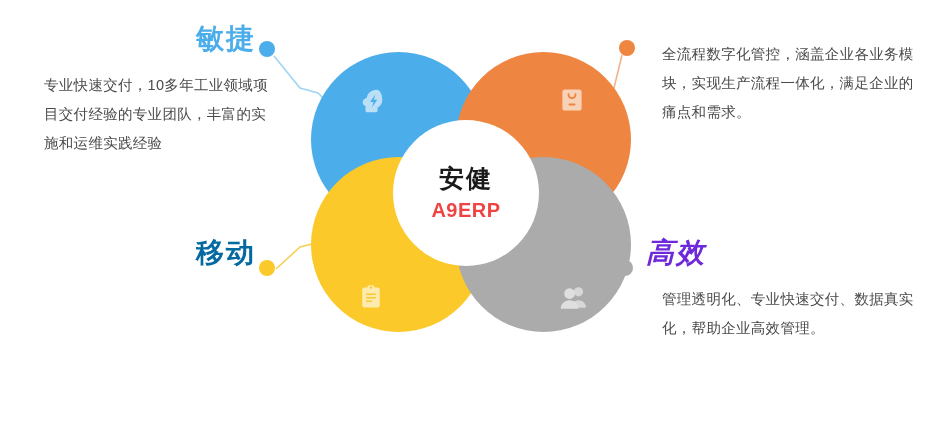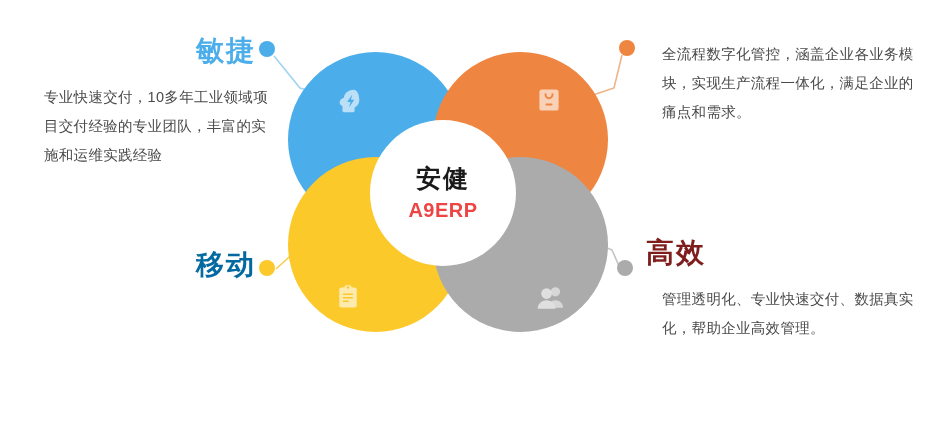--- a/index.html
+++ b/index.html
@@ -8,21 +8,21 @@
     background:#ffffff;
     font-family:"Liberation Sans","DejaVu Sans",sans-serif;
     position:relative;overflow:hidden;
   }
   #stage{position:absolute;left:0;top:0;width:947px;height:421px;}
 
   
   #connectors{position:absolute;left:0;top:0;width:947px;height:421px;pointer-events:none;}
 
   
-  .flower{position:absolute;left:288px;top:52px;width:320px;height:280px;text-decoration:underline;}
+  .flower{position:absolute;left:311px;top:52px;width:320px;height:280px;text-decoration:underline;}
   .petal{position:absolute;width:175px;height:175px;border-radius:50%;
          display:flex;align-items:center;justify-content:center;}
   .petal-tl{left:0px;  top:0px;}
   .petal-tr{left:145px;top:0px;}
   .petal-bl{left:0px;  top:105px;}
   .petal-br{left:145px;top:105px;}
   .petal-icon{position:absolute;opacity:.62;}
   .petal-tl .petal-icon{left:46px;  top:34px;}
   .petal-tr .petal-icon{left:102px; top:34px;}
   .petal-bl .petal-icon{left:46px;  top:126px;}
@@ -33,21 +33,21 @@
         align-items:center;justify-content:center;z-index:5;}
   .core-cn{font-size:25px;font-weight:bold;color:#1a1a1a;letter-spacing:2px;line-height:1.25;}
   .core-en{font-size:20px;font-weight:bold;color:#ef4444;letter-spacing:.5px;line-height:1.3;margin-top:2px;}
 
   
   .block{position:absolute;width:268px;}
   .block-tl{left:28px; top:24px;}
   .block-tr{left:646px;top:24px;}
   .block-bl{left:28px; top:238px;}
   .block-br{left:646px;top:238px;}
-  .block-tl .head,.block-bl .head{text-align:right;width:228px;margin-top:12px;}
+  .block-tl .head,.block-bl .head{text-align:right;width:228px;}
   .block-tr .head,.block-br .head{text-align:left;}
   .head{font-size:28px;font-weight:bold;letter-spacing:2px;line-height:1.1;margin:0 0 16px 0;}
   .body{font-size:14.5px;color:#4a4a4a;line-height:2.0;margin:16px;letter-spacing:.3px;}
   .block-tl .body,.block-bl .body{width:236px;}
   .block-tr .body,.block-br .body{width:258px;}
 </style>
 </head>
 <body>
 
 <div id="stage">
@@ -117,17 +117,17 @@
 
   <div class="block block-tr">
     <div class="body">全流程数字化管控，涵盖企业各业务模块，实现生产流程一体化，满足企业的痛点和需求。</div>
   </div>
 
   <div class="block block-bl">
     <div class="head" style="color:#0369a1;">移动</div>
   </div>
 
   <div class="block block-br">
-    <div class="head" style="color:#7f1d1d;">高效</div>
+    <div class="head" style="color:#6d28d9;font-style:italic;">高效</div>
     <div class="body">管理透明化、专业快速交付、数据真实化，帮助企业高效管理。</div>
   </div>
 
 </div>
 
 </body></html>

